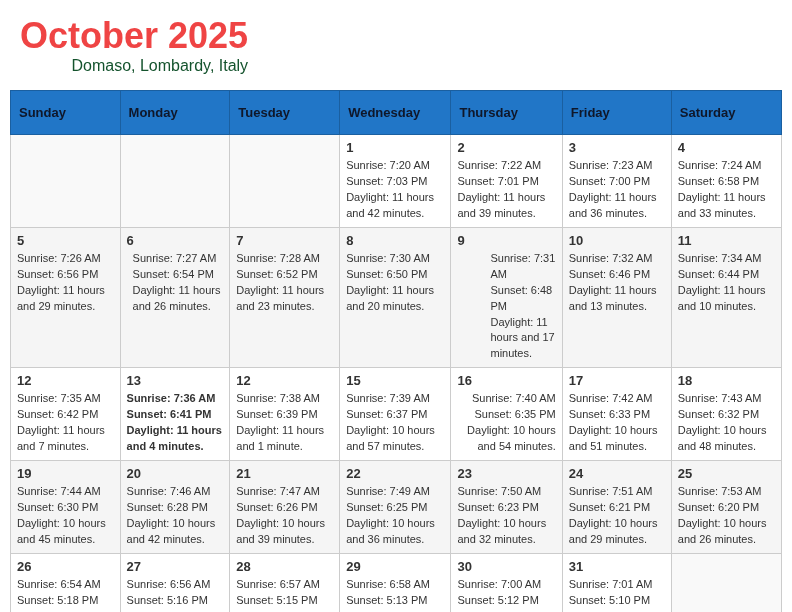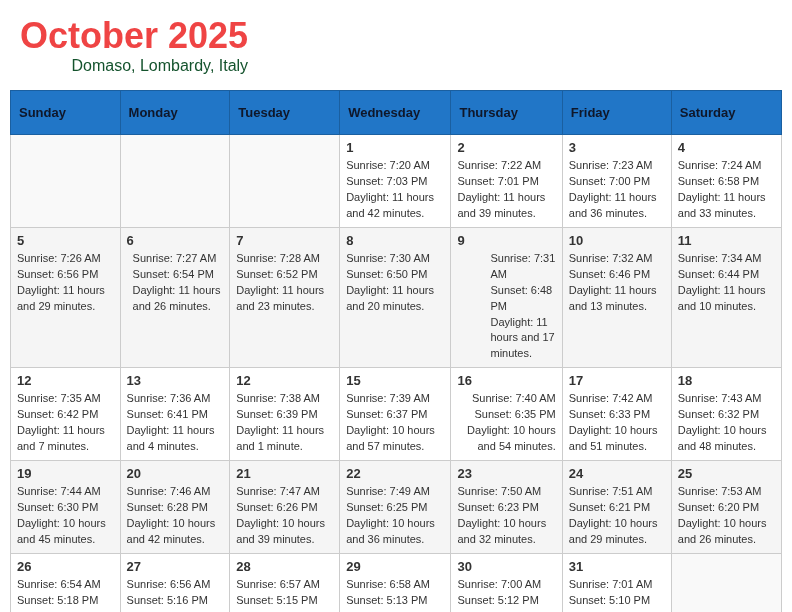--- a/index.html
+++ b/index.html
@@ -195,21 +195,21 @@
       </tr>
       <tr>
         <td>
           <span class="day-number">12</span>
           <div class="day-info" style="white-space: pre-line;">Sunrise: 7:35 AM
 Sunset: 6:42 PM
 Daylight: 11 hours and 7 minutes.</div>
         </td>
         <td>
           <span class="day-number">13</span>
-          <div class="day-info" style="white-space: pre-line;">Sunrise: 7:36 AM
+          <div class="day-info" style="white-space: pre-line; font-weight: bold;">Sunrise: 7:36 AM
 Sunset: 6:41 PM
 Daylight: 11 hours and 4 minutes.</div>
         </td>
         <td>
           <span class="day-number">12</span>
           <div class="day-info" style="white-space: pre-line;">Sunrise: 7:38 AM
 Sunset: 6:39 PM
 Daylight: 11 hours and 1 minute.</div>
         </td>
         <td>

